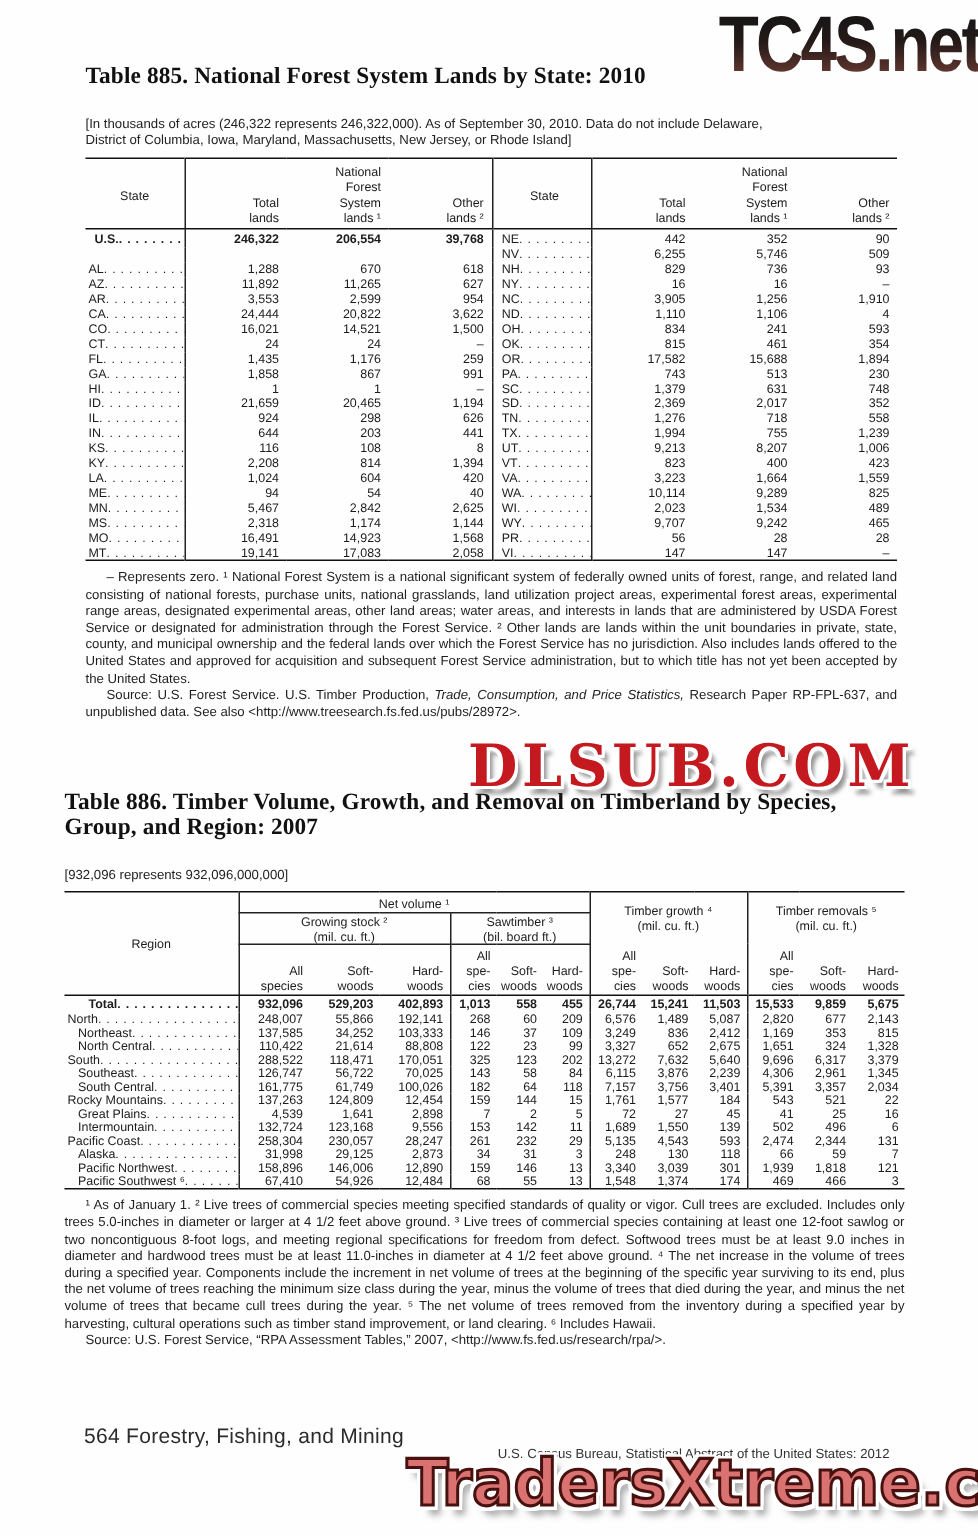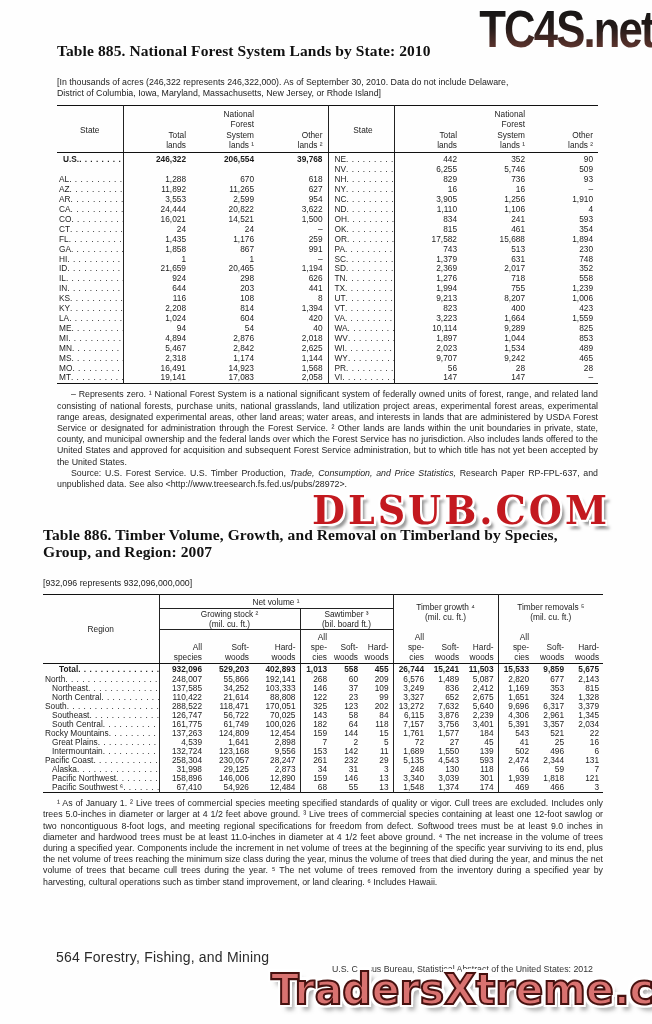--- a/index.html
+++ b/index.html
@@ -468,40 +468,20 @@
               <span class="dots"></span>
             </div>
           </td>
           <td class="num">10,114</td>
           <td class="num">9,289</td>
           <td class="num">825</td>
         </tr>
         <tr>
           <td class="lb">
             <div class="lw">
-              <span class="lt">MI</span>
-              <span class="dots"></span>
-            </div>
-          </td>
-          <td class="num">4,894</td>
-          <td class="num">2,876</td>
-          <td class="num">2,018</td>
-          <td class="lb rhl">
-            <div class="lw">
-              <span class="lt">WV</span>
-              <span class="dots"></span>
-            </div>
-          </td>
-          <td class="num">1,897</td>
-          <td class="num">1,044</td>
-          <td class="num">853</td>
-        </tr>
-        <tr>
-          <td class="lb">
-            <div class="lw">
               <span class="lt">MN</span>
               <span class="dots"></span>
             </div>
           </td>
           <td class="num">5,467</td>
           <td class="num">2,842</td>
           <td class="num">2,625</td>
           <td class="lb rhl">
             <div class="lw">
               <span class="lt">WI</span>
@@ -926,17 +906,18 @@
           <td class="num">174</td>
           <td class="num gdiv">469</td>
           <td class="num">466</td>
           <td class="num">3</td>
         </tr>
       </tbody>
   </table>
 
   <div class="fn">
     <p>¹ As of January 1. ² Live trees of commercial species meeting specified standards of quality or vigor. Cull trees are excluded. Includes only trees 5.0-inches in diameter or larger at 4 1/2 feet above ground. ³ Live trees of commercial species containing at least one 12-foot sawlog or two noncontiguous 8-foot logs, and meeting regional specifications for freedom from defect. Softwood trees must be at least 9.0 inches in diameter and hardwood trees must be at least 11.0-inches in diameter at 4 1/2 feet above ground. ⁴ The net increase in the volume of trees during a specified year. Components include the increment in net volume of trees at the beginning of the specific year surviving to its end, plus the net volume of trees reaching the minimum size class during the year, minus the volume of trees that died during the year, and minus the net volume of trees that became cull trees during the year. ⁵ The net volume of trees removed from the inventory during a specified year by harvesting, cultural operations such as timber stand improvement, or land clearing. ⁶ Includes Hawaii.</p>
+    <p>Source: U.S. Forest Service, “RPA Assessment Tables,” 2007, &lt;http://www.fs.fed.us/research/rpa/&gt;.</p>
   </div>
 </div>
 
 <div class="page-label">564  Forestry, Fishing, and Mining</div>
 <div class="census">U.S. Census Bureau, Statistical Abstract of the United States: 2012</div>
 
 </body></html>

